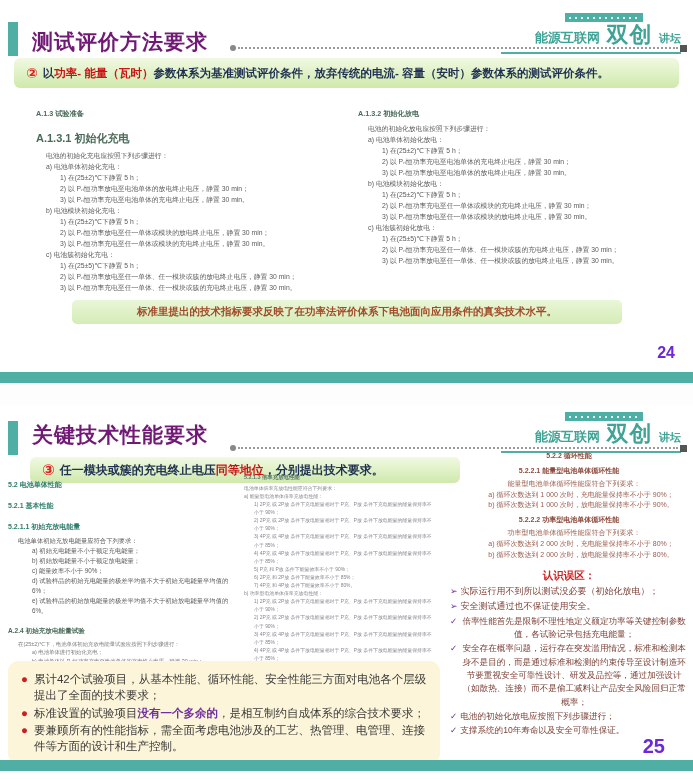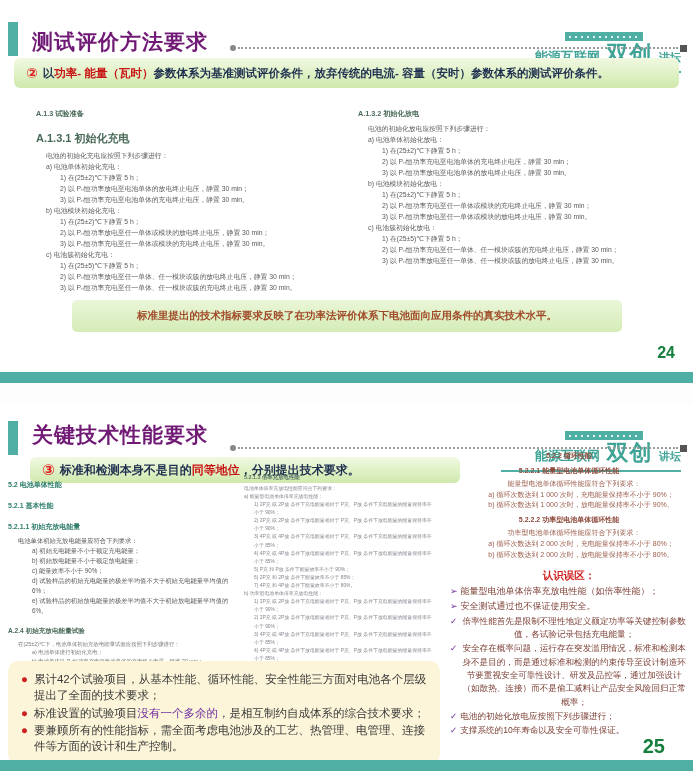--- a/index.html
+++ b/index.html
@@ -8,48 +8,48 @@
   .slide{position:absolute;left:0;width:693px;background:#ffffff;}
   #slide1{top:0;height:383px;}
   #slide2{top:405px;height:374px;}
   .teal-bar{position:absolute;left:0;width:693px;height:11px;background:#4FAFA4;}
   .accent{position:absolute;left:8px;width:10px;height:34px;background:#4FAFA4;}
   .title{position:absolute;left:32px;font-size:21px;font-weight:bold;color:#701a75;letter-spacing:1px;}
   .dotline{position:absolute;height:0;border-top:2px dotted #9a9a9a;}
   .dotline .d1{position:absolute;left:-8px;top:-4px;width:6px;height:6px;border-radius:50%;background:#888;}
   .dotline .d2{position:absolute;right:-9px;top:-4px;width:7px;height:7px;background:#555;}
   .logo{position:absolute;right:12px;width:180px;text-align:right;color:#3FA396;
-        border-bottom:2px solid #4FAFA4;padding-bottom:2px;white-space:nowrap;margin-top:19px;}
+        border-bottom:2px solid #4FAFA4;padding-bottom:2px;white-space:nowrap;}
   .logo-badge{position:absolute;right:38px;top:-7px;width:78px;height:9px;background:#4FAFA4;
         background-image:repeating-linear-gradient(90deg,rgba(255,255,255,.85) 0 2px,transparent 2px 6px);
         background-size:90% 2px;background-position:center;background-repeat:no-repeat;}
   .logo-a{font-size:13px;font-weight:bold;}
   .logo-b{font-size:22px;font-weight:bold;letter-spacing:1px;margin:0 2px;}
   .logo-c{font-size:11px;font-weight:bold;}
   .hl-box{position:absolute;border-radius:6px;display:flex;align-items:center;
           background:linear-gradient(180deg,#F1F9E2 0%,#CFE9AC 100%);
           color:#1F3050;font-weight:bold;}
   .hl-num{color:#E02020;margin-right:5px;}
   .hl-red{color:#C81414;}
   .doccol{position:absolute;color:#5a5a5a;}
   .dh{font-weight:bold;color:#4A6A58;margin:10px 0 3px 0;}
   .ln{margin-left:10px;}
   .ln2{margin-left:24px;}
   .concl{position:absolute;border-radius:5px;display:flex;align-items:center;justify-content:center;
          background:linear-gradient(180deg,#EAF6D8 0%,#D4ECB6 100%);
          color:#A04A28;font-weight:bold;text-align:center;}
-  .pagenum{position:absolute;color:#15803d;font-weight:bold;}
+  .pagenum{position:absolute;color:#6d28d9;font-weight:bold;}
   .redhead{font-weight:bold;color:#D02020;margin:6px 0 2px 0;}
   .mk{color:#7030A0;font-weight:bold;margin-right:3px;flex:0 0 auto;}
   .mitem{display:flex;color:#7B3F35;margin:1px 0;}
   .notes{position:absolute;background:#FCF5D9;border-radius:10px;padding:9px 13px 8px 13px;
          color:#3A3A3A;font-size:11.5px;line-height:1.42;}
   .nb{display:flex;margin:1px 0;}
   .nb .dot{color:#CC2020;margin-right:6px;flex:0 0 auto;}
-  .np{color:#7030A0;font-weight:normal;}
+  .np{color:#7030A0;font-weight:bold;}
   .c3{color:#9A5B4B;text-align:center;}
   .c3 .dh3{font-weight:bold;color:#8D4A3C;margin:4px 0 2px 0;}
   .wm{position:absolute;color:rgba(150,150,150,0.10);font-weight:bold;transform:rotate(-20deg);
       font-size:26px;pointer-events:none;white-space:nowrap;}
 </style>
 </head>
 <body>
 
 <div class="canvas">
 
@@ -104,21 +104,21 @@
       <div class="ln">b)  电池模块初始化放电：</div>
       <div class="ln2">1)  在(25±2)℃下静置 5 h；</div>
       <div class="ln2">2)  以 Pₙ恒功率充电至任一单体或模块的充电终止电压，静置 30 min；</div>
       <div class="ln2">3)  以 Pₙ恒功率放电至任一单体或模块的放电终止电压，静置 30 min。</div>
       <div class="ln">c)  电池簇初始化放电：</div>
       <div class="ln2">1)  在(25±5)℃下静置 5 h；</div>
       <div class="ln2">2)  以 Pₙ恒功率充电至任一单体、任一模块或簇的充电终止电压，静置 30 min；</div>
       <div class="ln2">3)  以 Pₙ恒功率放电至任一单体、任一模块或簇的放电终止电压，静置 30 min。</div>
     </div>
 
-    <div class="concl" style="left:72px;top:300px;width:550px;height:32px;font-size:10.5px;">标准里提出的技术指标要求反映了在功率法评价体系下电池面向应用条件的真实技术水平。</div>
+    <div class="concl" style="left:72px;top:300px;width:550px;height:24px;font-size:10.5px;">标准里提出的技术指标要求反映了在功率法评价体系下电池面向应用条件的真实技术水平。</div>
 
     <div class="pagenum" style="right:18px;top:344px;font-size:16px;">24</div>
 
     <div class="wm" style="left:240px;top:150px;"></div>
     <div class="teal-bar" style="top:372px;"></div>
   </div>
 
   <div class="slide" id="slide2">
     <div class="accent" style="top:16px;"></div>
     <div class="title" style="top:16px;">关键技术性能要求</div>
@@ -130,21 +130,21 @@
       <span class="logo-c">讲坛</span>
     </div>
 
     <div class="dotline" style="left:238px;top:42px;width:440px;">
       <span class="d1"></span>
       <span class="d2"></span>
     </div>
 
     <div class="hl-box" style="left:30px;top:52px;width:406px;height:26px;padding:0 12px;font-size:12px;">
       <span class="hl-num" style="font-size:15px;">③</span>
-      <span>标准和检测本身不是目的</span>
+      <span>任一模块或簇的充电终止电压</span>
       <span class="hl-red">同等地位</span>
       <span>，分别提出技术要求。</span>
     </div>
 
     <div class="doccol" style="left:8px;top:64px;width:228px;font-size:6.3px;line-height:1.6;">
       <div class="dh" style="color:#2E7D6B;font-size:7px;">5.2  电池单体性能</div>
       <div class="dh" style="color:#2E7D6B;font-size:7px;">5.2.1  基本性能</div>
       <div class="dh" style="color:#2E7D6B;font-size:7px;">5.2.1.1  初始充放电能量</div>
       <div class="ln">电池单体初始充放电能量应符合下列要求：</div>
       <div class="ln2">a)  初始充电能量不小于额定充电能量；</div>
@@ -189,21 +189,21 @@
       <div class="ln2">a)  循环次数达到 1 000 次时，充电能量保持率不小于 90%；</div>
       <div class="ln2">b)  循环次数达到 1 000 次时，放电能量保持率不小于 90%。</div>
       <div class="dh3">5.2.2.2  功率型电池单体循环性能</div>
       <div class="ln">功率型电池单体循环性能应符合下列要求：</div>
       <div class="ln2">a)  循环次数达到 2 000 次时，充电能量保持率不小于 80%；</div>
       <div class="ln2">b)  循环次数达到 2 000 次时，放电能量保持率不小于 80%。</div>
 
       <div class="redhead" style="font-size:10.5px;">认识误区：</div>
       <div class="mitem" style="font-size:9px;">
         <span class="mk">➢</span>
-        <span>能量型电池单体倍率充放电性能（如倍率性能）；</span>
+        <span>实际运行用不到所以测试没必要（初始化放电）；</span>
       </div>
       <div class="mitem" style="font-size:9px;">
         <span class="mk">➢</span>
         <span>安全测试通过也不保证使用安全。</span>
       </div>
 
       <div class="mitem" style="font-size:8.6px;">
         <span class="mk">✓</span>
         <span>倍率性能首先是限制不理性地定义额定功率等关键控制参数值，各试验记录包括充电能量；</span>
       </div>

